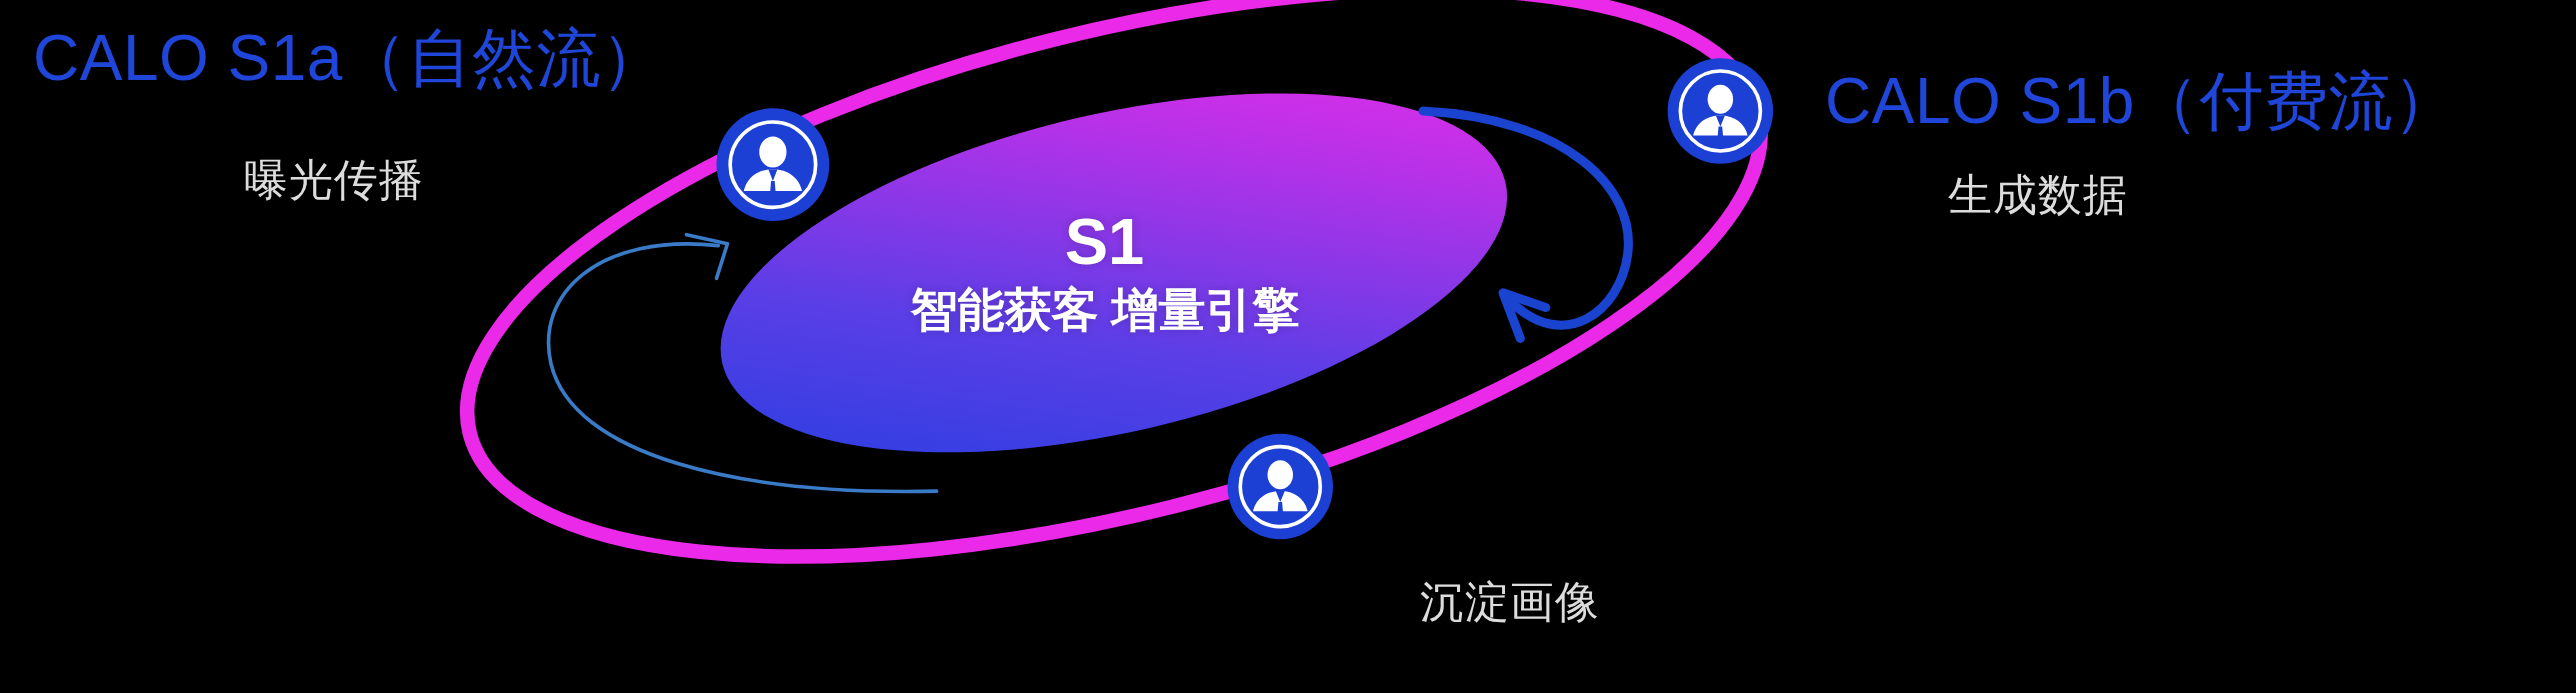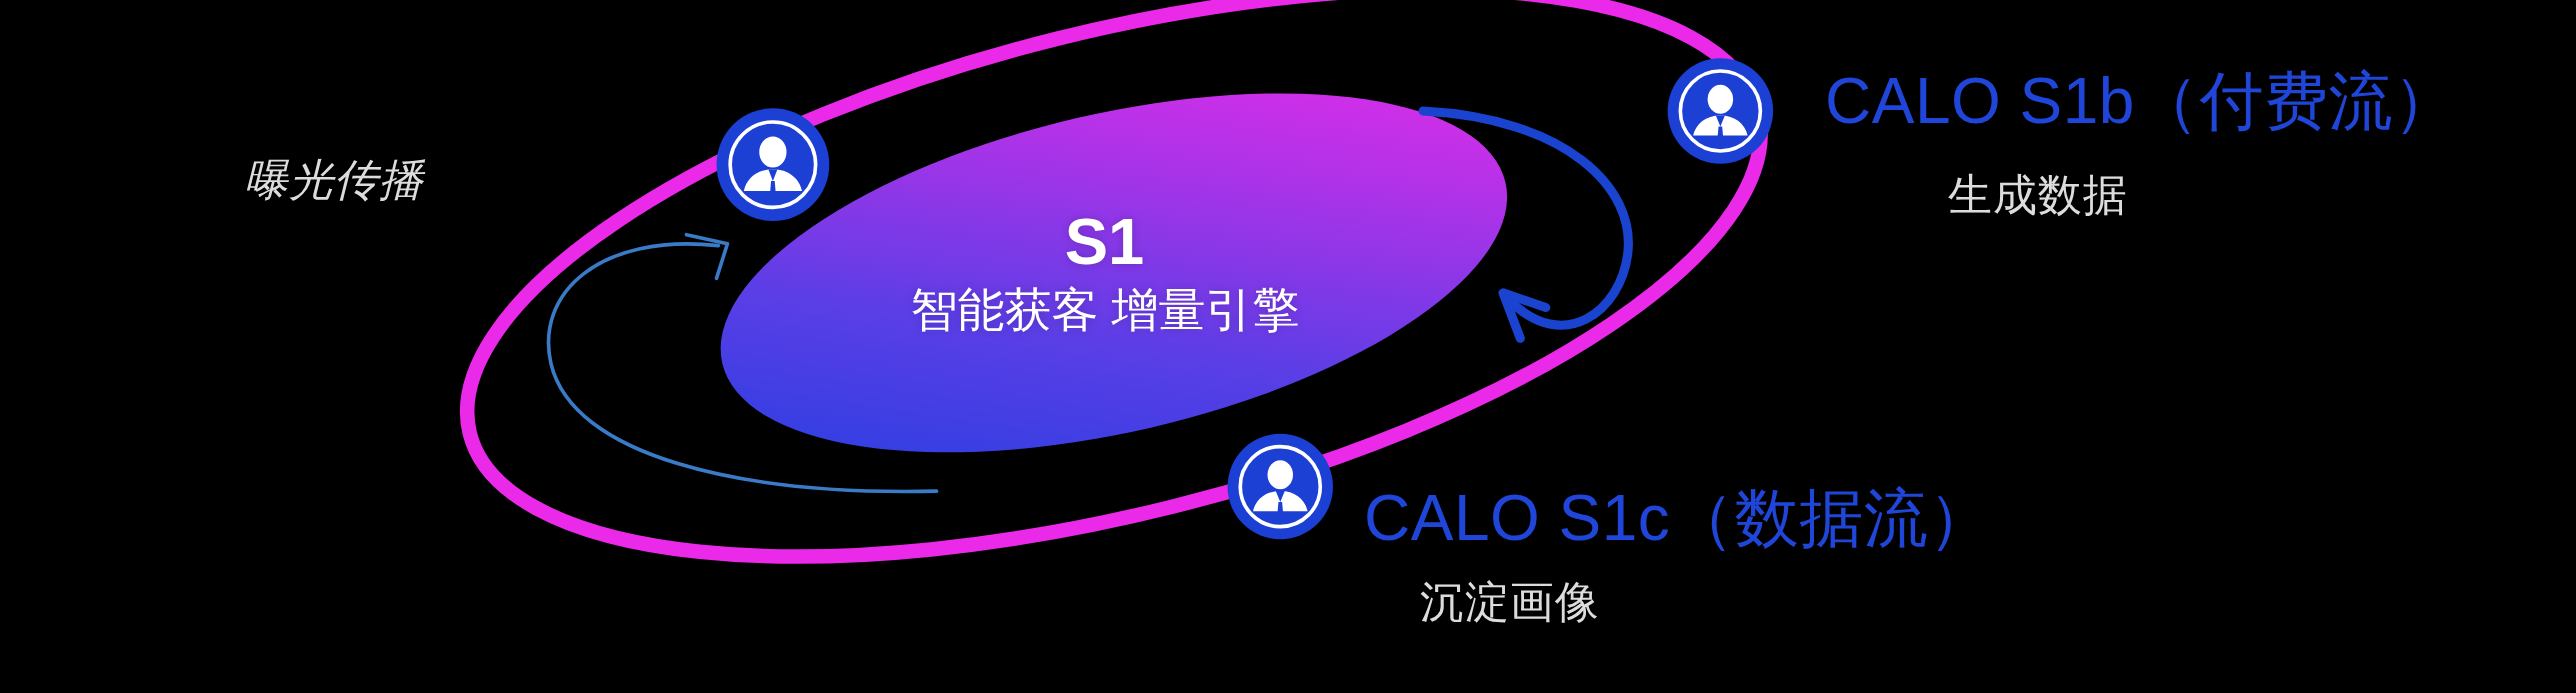--- a/index.html
+++ b/index.html
@@ -34,21 +34,21 @@
     font-size: 64px;
     letter-spacing: 0.5px;
   }
   .lbl-sub {
     color: #dcdcdc;
     font-size: 44px;
     letter-spacing: 0.9px;
   }
   
   #label-s1a-title { left: 33px;   top: 25.5px;  }
-  #label-s1a-sub   { left: 244px;  top: 158px; font-style: italic; }
+  #label-s1a-sub   { left: 244px;  top: 158px; }
   #label-s1b-title { left: 1825px; top: 35px; margin-top: 34px;  }
   #label-s1b-sub   { left: 1948px; top: 173px; }
   #label-s1c-title { left: 1364px; top: 486px; }
   #label-s1c-sub   { left: 1420px; top: 580px; }
 
   .core-text {
     position: absolute;
     text-align: center;
     color: #ffffff;
     white-space: nowrap;
@@ -60,21 +60,21 @@
     top: 209px;
     width: 273px;
     font-size: 65px;
     font-weight: 700;
   }
   #core-sub {
     left: 832px;
     top: 286px;
     width: 546px;
     font-size: 47px;
-    font-weight: 400;
+    font-weight: 700;
   }
 </style>
 </head>
 <body>
 
 <div id="stage">
 
   <svg id="scene" viewBox="0 0 2833 763" xmlns="http://www.w3.org/2000/svg">
     <defs>
       <linearGradient id="coreGrad" x1="0" y1="1" x2="1" y2="0">
@@ -159,22 +159,22 @@
                  C 1435 549 1424 540 1408 540 Z"></path>
         <path d="M 1403 540 L 1408 552 L 1413 540 Z" fill="#1c3fd4"></path>
         <path d="M 1406 552 L 1410 552 L 1411 563 L 1405 563 Z" fill="#1c3fd4"></path>
       </g>
     </g>
   </svg>
 
   <div class="core-text" id="core-title">S1</div>
   <div class="core-text" id="core-sub">智能获客  增量引擎</div>
 
+  <div class="lbl lbl-title" id="label-s1a-title">CALO S1a（自然流）</div>
   <div class="lbl lbl-sub" id="label-s1a-sub">曝光传播</div>
 
   <div class="lbl lbl-title" id="label-s1b-title">CALO S1b（付费流）</div>
   <div class="lbl lbl-sub" id="label-s1b-sub">生成数据</div>
 
-  <div class="lbl lbl-title" id="label-s1c-title">CALO S1c（数据流）</div>
   <div class="lbl lbl-sub" id="label-s1c-sub">沉淀画像</div>
 
 </div>
 
 
 </body></html>

